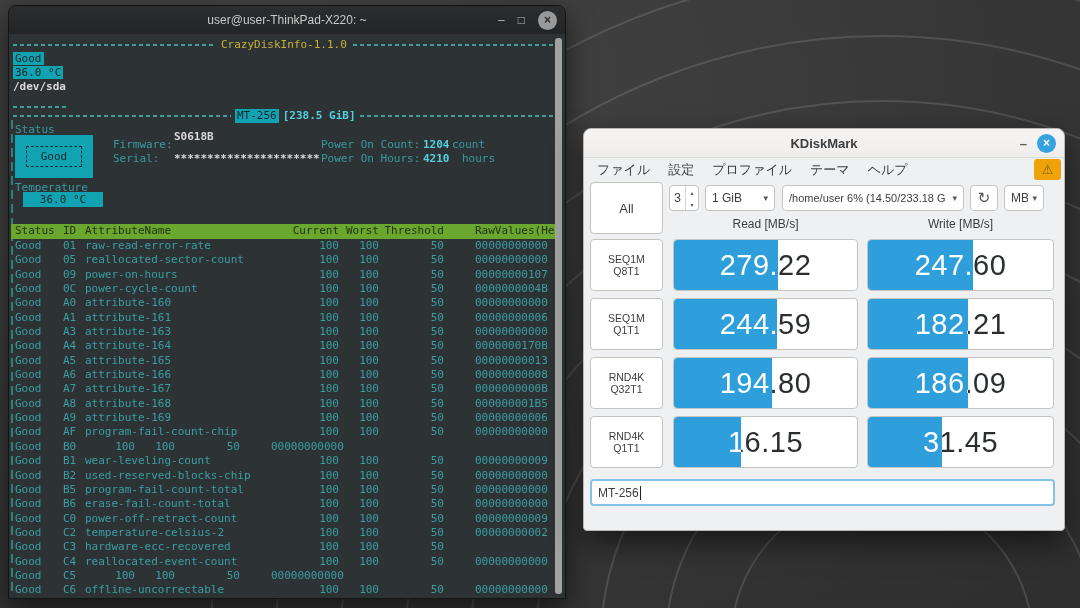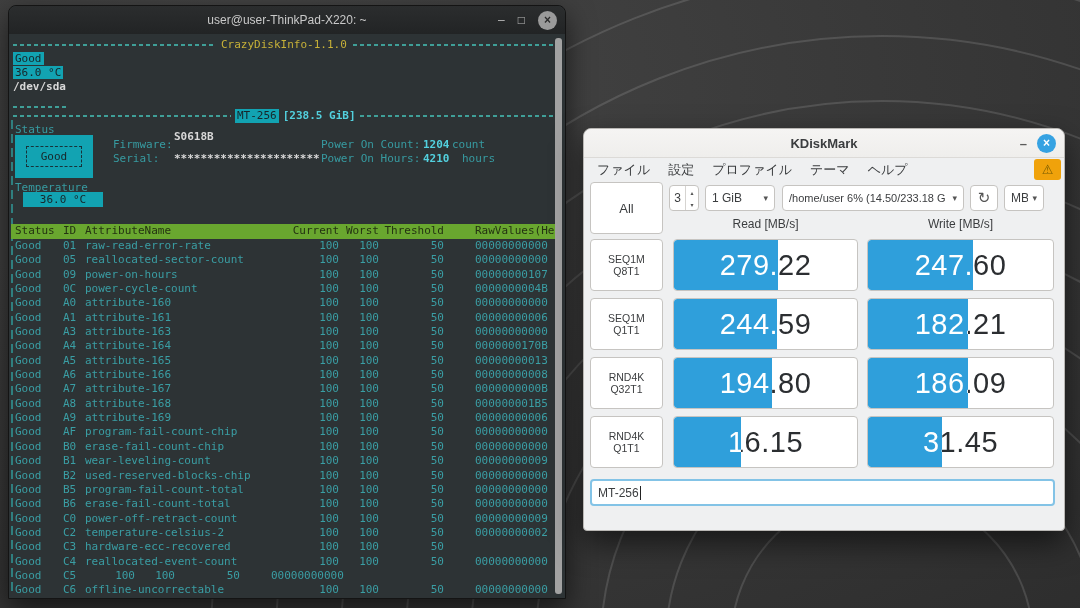--- a/index.html
+++ b/index.html
@@ -193,21 +193,21 @@
         <div class="trow"><span class="c-status">Good</span><span class="c-id">A0</span><span class="c-name">attribute-160</span><span class="c-cur">100</span><span class="c-worst">100</span><span class="c-thr">50</span><span class="c-raw">00000000000</span></div>
         <div class="trow"><span class="c-status">Good</span><span class="c-id">A1</span><span class="c-name">attribute-161</span><span class="c-cur">100</span><span class="c-worst">100</span><span class="c-thr">50</span><span class="c-raw">00000000006</span></div>
         <div class="trow"><span class="c-status">Good</span><span class="c-id">A3</span><span class="c-name">attribute-163</span><span class="c-cur">100</span><span class="c-worst">100</span><span class="c-thr">50</span><span class="c-raw">00000000000</span></div>
         <div class="trow"><span class="c-status">Good</span><span class="c-id">A4</span><span class="c-name">attribute-164</span><span class="c-cur">100</span><span class="c-worst">100</span><span class="c-thr">50</span><span class="c-raw">0000000170B</span></div>
         <div class="trow"><span class="c-status">Good</span><span class="c-id">A5</span><span class="c-name">attribute-165</span><span class="c-cur">100</span><span class="c-worst">100</span><span class="c-thr">50</span><span class="c-raw">00000000013</span></div>
         <div class="trow"><span class="c-status">Good</span><span class="c-id">A6</span><span class="c-name">attribute-166</span><span class="c-cur">100</span><span class="c-worst">100</span><span class="c-thr">50</span><span class="c-raw">00000000008</span></div>
         <div class="trow"><span class="c-status">Good</span><span class="c-id">A7</span><span class="c-name">attribute-167</span><span class="c-cur">100</span><span class="c-worst">100</span><span class="c-thr">50</span><span class="c-raw">0000000000B</span></div>
         <div class="trow"><span class="c-status">Good</span><span class="c-id">A8</span><span class="c-name">attribute-168</span><span class="c-cur">100</span><span class="c-worst">100</span><span class="c-thr">50</span><span class="c-raw">000000001B5</span></div>
         <div class="trow"><span class="c-status">Good</span><span class="c-id">A9</span><span class="c-name">attribute-169</span><span class="c-cur">100</span><span class="c-worst">100</span><span class="c-thr">50</span><span class="c-raw">00000000006</span></div>
         <div class="trow"><span class="c-status">Good</span><span class="c-id">AF</span><span class="c-name">program-fail-count-chip</span><span class="c-cur">100</span><span class="c-worst">100</span><span class="c-thr">50</span><span class="c-raw">00000000000</span></div>
-        <div class="trow"><span class="c-status">Good</span><span class="c-id">B0</span><span class="c-name">erase-fail-count-chip</span><span class="c-cur">100</span><span class="c-worst">100</span><span class="c-thr">50</span><span class="c-raw">00000000000</span></div>
+        <div class="trow"><span class="c-status">Good</span><span class="c-id">B0</span><span class="c-cur">100</span><span class="c-worst">100</span><span class="c-thr">50</span><span class="c-raw">00000000000</span></div>
         <div class="trow"><span class="c-status">Good</span><span class="c-id">B1</span><span class="c-name">wear-leveling-count</span><span class="c-cur">100</span><span class="c-worst">100</span><span class="c-thr">50</span><span class="c-raw">00000000009</span></div>
         <div class="trow"><span class="c-status">Good</span><span class="c-id">B2</span><span class="c-name">used-reserved-blocks-chip</span><span class="c-cur">100</span><span class="c-worst">100</span><span class="c-thr">50</span><span class="c-raw">00000000000</span></div>
         <div class="trow"><span class="c-status">Good</span><span class="c-id">B5</span><span class="c-name">program-fail-count-total</span><span class="c-cur">100</span><span class="c-worst">100</span><span class="c-thr">50</span><span class="c-raw">00000000000</span></div>
         <div class="trow"><span class="c-status">Good</span><span class="c-id">B6</span><span class="c-name">erase-fail-count-total</span><span class="c-cur">100</span><span class="c-worst">100</span><span class="c-thr">50</span><span class="c-raw">00000000000</span></div>
         <div class="trow"><span class="c-status">Good</span><span class="c-id">C0</span><span class="c-name">power-off-retract-count</span><span class="c-cur">100</span><span class="c-worst">100</span><span class="c-thr">50</span><span class="c-raw">00000000009</span></div>
         <div class="trow"><span class="c-status">Good</span><span class="c-id">C2</span><span class="c-name">temperature-celsius-2</span><span class="c-cur">100</span><span class="c-worst">100</span><span class="c-thr">50</span><span class="c-raw">00000000002</span></div>
         <div class="trow"><span class="c-status">Good</span><span class="c-id">C3</span><span class="c-name">hardware-ecc-recovered</span><span class="c-cur">100</span><span class="c-worst">100</span><span class="c-thr">50</span></div>
         <div class="trow"><span class="c-status">Good</span><span class="c-id">C4</span><span class="c-name">reallocated-event-count</span><span class="c-cur">100</span><span class="c-worst">100</span><span class="c-thr">50</span><span class="c-raw">00000000000</span></div>
         <div class="trow"><span class="c-status">Good</span><span class="c-id">C5</span><span class="c-cur">100</span><span class="c-worst">100</span><span class="c-thr">50</span><span class="c-raw">00000000000</span></div>
         <div class="trow"><span class="c-status">Good</span><span class="c-id">C6</span><span class="c-name">offline-uncorrectable</span><span class="c-cur">100</span><span class="c-worst">100</span><span class="c-thr">50</span><span class="c-raw">00000000000</span></div>

